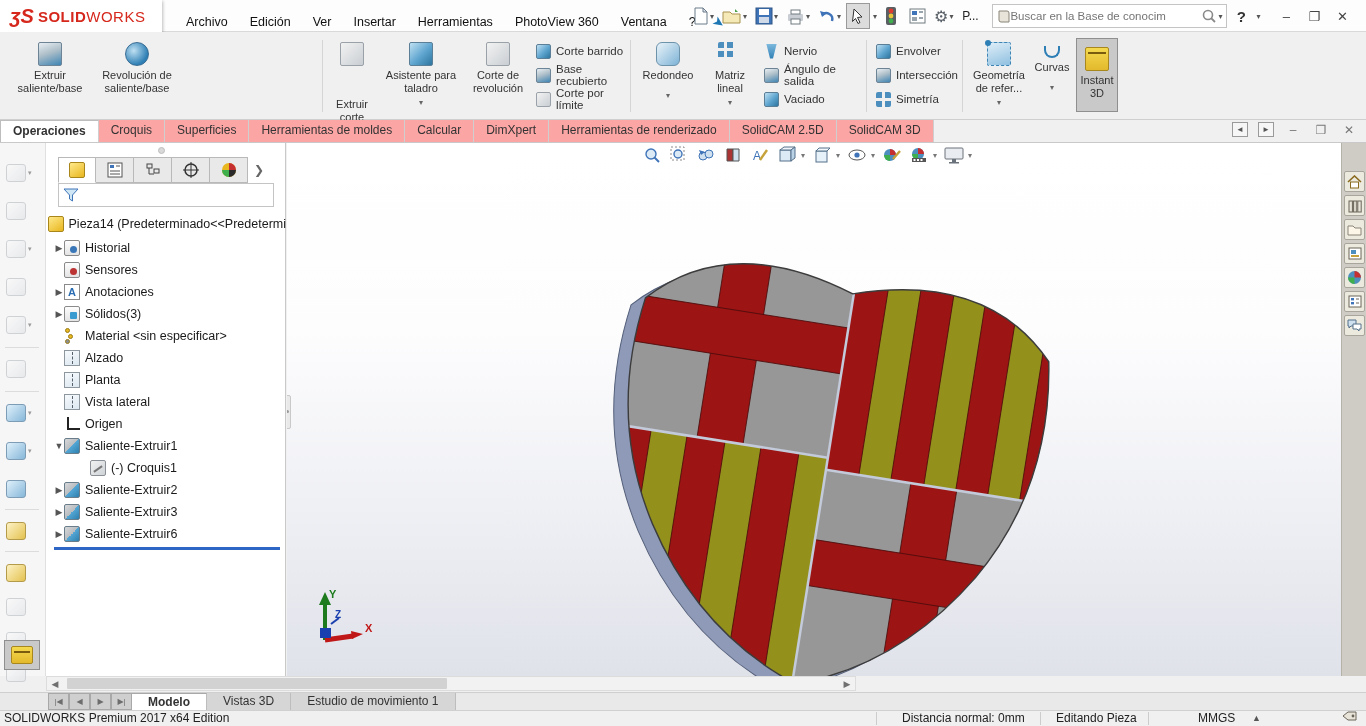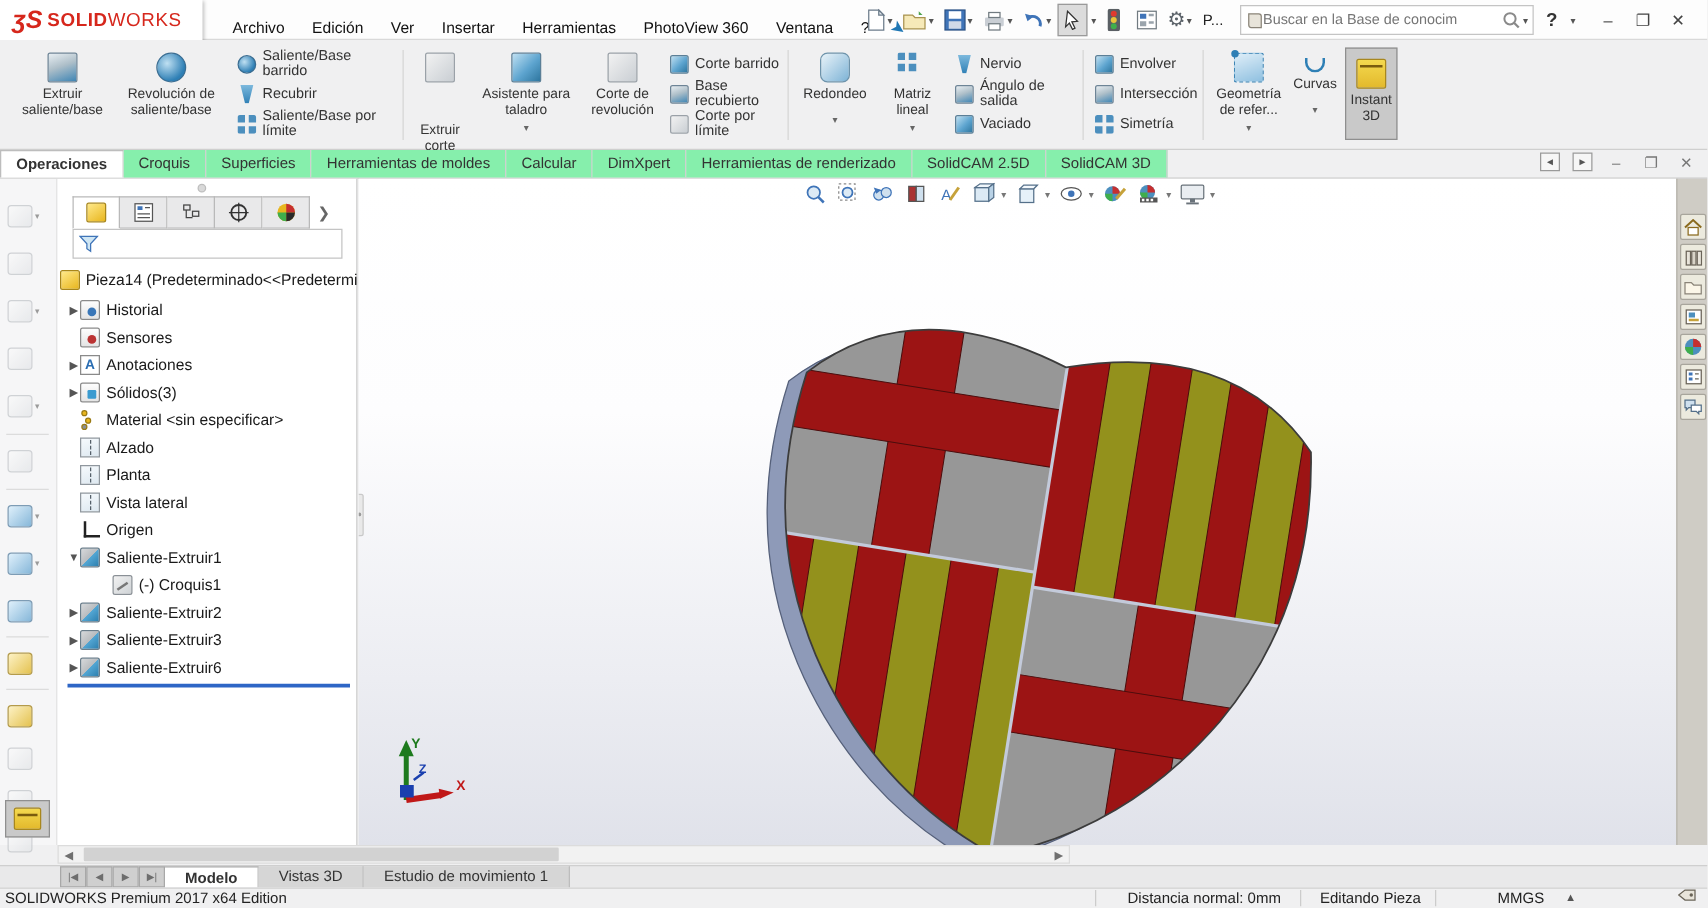--- a/index.html
+++ b/index.html
@@ -50,21 +50,21 @@
       linear-gradient(#4c8fbe,#4c8fbe) 0 9px/6px 6px no-repeat,
       linear-gradient(#4c8fbe,#4c8fbe) 9px 9px/6px 6px no-repeat; }
   .gi-ruler { background:linear-gradient(180deg,#f4d94f 0%,#e3b92c 100%); border:1px solid #a8871e; }
   .gi-ruler:after { content:""; position:absolute; left:2px; right:2px; top:4px; height:2px; background:#7a5c0e; }
   .gi-curve { border:2px solid #2e7fb5; border-top:none; border-radius:0 0 10px 10px; width:16px; height:12px; background:transparent; }
   .gi-plane-pt { background:linear-gradient(160deg,#dfeef8,#8fc0e0); border:1px dashed #3f85b4; }
   .gi-plane-pt:after{ content:""; position:absolute; left:-3px; top:-3px; width:6px; height:6px; border-radius:50%; background:#2e7fb5; }
 
   
   .cmdtabs { position:absolute; left:0; top:120px; width:1366px; height:23px; background:#f0f0f1; border-bottom:1px solid #c9c9c9; display:flex; align-items:flex-end; }
-  .rtab { height:22px; line-height:21px; padding:0 12px; font-size:12px; color:#333; border-right:1px solid #cfcfcf; background:#86efac; }
+  .rtab { height:22px; line-height:21px; padding:0 12px; font-size:12px; color:#333; border-right:1px solid #cfcfcf; background:#fca5a5; }
   .rtab.active { background:#fff; font-weight:bold; border-top:1px solid #bdbdbd; border-left:1px solid #bdbdbd; }
   .cmdtabs-right { position:absolute; right:8px; top:2px; display:flex; align-items:center; gap:10px; }
   .pane-arrow { width:16px; height:15px; border:1px solid #9a9a9a; background:#f6f6f6; display:flex; align-items:center; justify-content:center; font-size:8px; color:#555; }
   .doc-winbtn { color:#777; font-size:12px; width:18px; text-align:center; }
 
   
   .main { position:absolute; left:0; top:143px; width:1366px; height:533px; }
 
   
   .leftstrip { position:absolute; left:0; top:0; width:46px; height:533px; background:#f6f6f7; border-right:1px solid #e0e0e0; }
@@ -251,34 +251,20 @@
 
   <div class="ribbon">
 
     <div class="rbtn" style="left:10px; width:80px;">
       <span class="gi gi24 gi-cube2 big-ic"></span>
       <span>Extruir saliente/base</span>
     </div>
     <div class="rbtn" style="left:92px; width:90px;">
       <span class="gi gi24 gi-swirl big-ic"></span>
       <span>Revolución de saliente/base</span>
-    </div>
-    <div class="rstack" style="left:186px; width:132px;">
-      <div class="rstack-item">
-          <span class="gi gi16 gi-swirl"></span>
-          <span>Saliente/Base barrido</span>
-        </div>
-      <div class="rstack-item">
-          <span class="gi gi16 gi-funnel"></span>
-          <span>Recubrir</span>
-        </div>
-      <div class="rstack-item">
-          <span class="gi gi16 gi-pat"></span>
-          <span>Saliente/Base por límite</span>
-        </div>
     </div>
     <div class="rsep" style="left:322px;"></div>
 
     <div class="rbtn" style="left:328px; width:48px;gap:29px;">
       <span class="gi gi24 gi-gray big-ic"></span>
       <span>Extruir corte</span>
     </div>
     <div class="rbtn" style="left:378px; width:86px;">
       <span class="gi gi24 gi-cube big-ic"></span>
       <span>Asistente para taladro</span>

